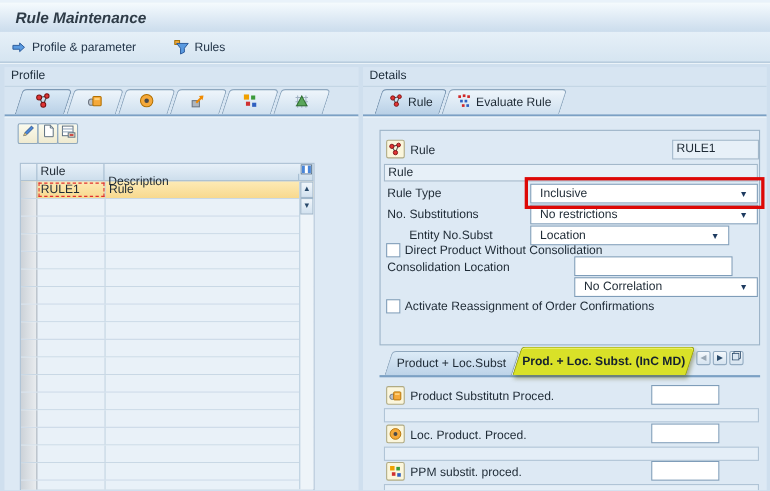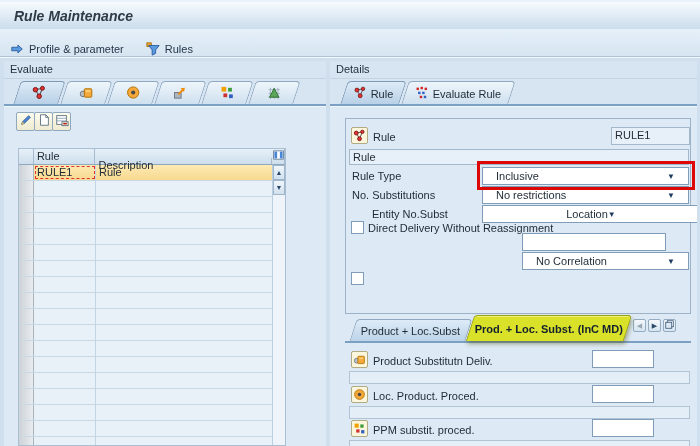--- a/index.html
+++ b/index.html
@@ -9,21 +9,21 @@
   
   .titlebar { position:absolute; left:0; top:0; width:700px; height:34px;
     background:linear-gradient(#f6fbfe,#d3e2f0 70%,#c6d9ea);
     border-top:2px solid #e9f2fa; border-bottom:1px solid #9ab4cc; }
   .titlebar .title { position:absolute; left:14px; top:6px; font-size:14px; font-weight:bold;
     font-style:italic; color:#2e3b47; }
 
   
   .appbar { position:absolute; left:0; top:29px; width:700px; height:28px;
     background:linear-gradient(#e6f0f8,#d6e5f1); border-bottom:1px solid #aec4d6;
-    box-shadow:0 1px 0 #f2f8fc; display:flex; align-items:flex-end; gap:22px; padding-left:10px; }
+    box-shadow:0 1px 0 #f2f8fc; display:flex; align-items:center; gap:34px; padding-left:10px; }
   .tb-btn { display:flex; align-items:center; gap:5px; font-size:11px; color:#24364a; cursor:default; }
   .tb-btn svg { display:block; }
 
   
   .panel { position:absolute; top:61px; height:385px; background:#d7e5f2; overflow:hidden; }
   .panel-left  { left:4px;   width:322px; }
   .panel-right { left:330px; width:367px; }
   .panel-header { position:absolute; left:6px; top:2px; font-size:11px; color:#22313f; }
   .panel-rule { position:absolute; left:0; top:17px; width:100%; height:1px; background:#c2d4e4; }
   .panel-content { position:absolute; left:0; top:45px; width:100%; bottom:0; background:#dde9f4;
@@ -63,21 +63,21 @@
   .groupbox { position:absolute; left:15px; top:57px; width:346px; height:196px;
     border:1px solid #9db4c8; background:#dde9f4; }
   .icon-box { position:absolute; width:17px; height:17px; background:#fbf6dc; border:1px solid #b0ab84;
     border-radius:2px; display:flex; align-items:center; justify-content:center; }
   .lbl { position:absolute; font-size:11px; color:#1e2a35; white-space:nowrap; }
   .fld { position:absolute; background:#e7f0f8; border:1px solid #a3b8ca; font-size:11px;
     line-height:15px; padding:0 3px; color:#1e2a35; }
   .inp { position:absolute; background:#fff; border:1px solid #7f9db9; font-size:11px;
     padding:0 3px; color:#1e2a35; font-family:"Liberation Sans", sans-serif; }
   .dd { position:absolute; background:#fff; border:1px solid #7f9db9; height:18px;
-    display:flex; align-items:center; justify-content:space-between; padding:0 13px; }
+    display:flex; align-items:center; justify-content:space-between; padding:0 8px; }
   .dd .dd-text { font-size:11px; color:#1e2a35; }
   .dd .dd-arrow { font-size:8px; color:#1d3a5f; }
   .cb { position:absolute; width:13px; height:13px; background:#fff; border:1px solid #7f9db9; }
 
   .red-box { position:absolute; left:147px; top:100px; width:218px; height:29px;
     border:3px solid #dd0806; pointer-events:none; z-index:5; }
 
   
   .sub-tab { position:absolute; height:22px; border:1px solid #8fa8bf; border-bottom:none;
     border-radius:4px 4px 0 0; transform:skewX(-18deg);
@@ -116,21 +116,21 @@
           <svg width="14" height="14" viewBox="0 0 16 16">
             <rect x="1" y="1" width="5" height="4" fill="#f0a93a" stroke="#a06c00"></rect>
             <path d="M3 4 h12 L11 9 v4 l-4 2 V9 Z" fill="#5a9ae0" stroke="#2a5a9a"></path>
           </svg>
         </span>
       <span>Rules</span>
     </div>
   </div>
 
   <div class="panel panel-left">
-    <div class="panel-header">Evaluate</div>
+    <div class="panel-header">Profile</div>
     <div class="panel-rule"></div>
 
     <div class="tab active" style="left:13px;width:45px;">
       <span class="tab-inner">
           <span><svg width="15" height="15" viewBox="0 0 16 16">
               <path d="M4 5 L11.5 3.5 L8 12 Z" fill="none" stroke="#555" stroke-width="1.2"></path>
               <circle cx="4" cy="5" r="2.4" fill="#e03434" stroke="#7a1010"></circle>
               <circle cx="11.5" cy="3.5" r="2.1" fill="#e03434" stroke="#7a1010"></circle>
               <circle cx="8" cy="12" r="2.4" fill="#e03434" stroke="#7a1010"></circle>
             </svg></span>
@@ -387,36 +387,38 @@
     </div>
     <div class="red-box"></div>
 
     <div class="lbl" style="left:22px;top:128px;">No. Substitutions</div>
     <div class="dd" style="left:152px;top:125px;width:207px;">
       <span class="dd-text">No restrictions</span>
       <span class="dd-arrow">▼</span>
     </div>
 
     <div class="lbl" style="left:22px;top:147px;padding-left:20px;">Entity No.Subst</div>
-    <div class="dd" style="left:152px;top:144px;width:218px;justify-content:center;">
+    <div class="dd" style="left:152px;top:144px;width:181px;">
       <span class="dd-text">Location</span>
       <span class="dd-arrow">▼</span>
     </div>
 
     <div class="cb" style="left:21px;top:160px;"></div>
-    <div class="lbl" style="left:38px;top:161px;">Direct Delivery Without Reassignment</div>
-
+    <div class="lbl" style="left:38px;top:161px;">Direct Product Without Consolidation</div>
+
+    <div class="lbl" style="left:22px;top:176px;">Consolidation Location</div>
     <input class="inp" style="left: 192px; top: 172px; width: 144px; height: 18px;" value="">
 
     <div class="dd" style="left:192px;top:191px;width:167px;">
       <span class="dd-text">No Correlation</span>
       <span class="dd-arrow">▼</span>
     </div>
 
     <div class="cb" style="left:21px;top:211px;"></div>
+    <div class="lbl" style="left:38px;top:212px;">Activate Reassignment of Order Confirmations</div>
 
     <div class="sub-tab" style="left:23px;top:258px;width:116px;">
       <span class="tab-inner">Product + Loc.Subst</span>
     </div>
     <div class="sub-tab hl" style="left:140px;top:254px;width:158px;height:26px;">
       <span class="tab-inner">Prod. + Loc. Subst. (InC MD)</span>
     </div>
     <div class="nav-btn dis" style="left:303px;top:258px;">◀</div>
     <div class="nav-btn" style="left:318px;top:258px;">▶</div>
     <div class="nav-btn" style="left:333px;top:258px;">
@@ -427,21 +429,21 @@
     </div>
     <div class="tabline2"></div>
 
     <div class="icon-box" style="left:21px;top:290px;">
         <svg width="13" height="13" viewBox="0 0 16 16">
           <ellipse cx="4.5" cy="9.5" rx="2.8" ry="3" fill="#b9c0c9" stroke="#6b7480"></ellipse>
           <rect x="6" y="4" width="8" height="9" rx="1" fill="#f5a93a" stroke="#b06f00"></rect>
           <rect x="7.5" y="5.5" width="5" height="2" fill="#ffd27a"></rect>
         </svg>
       </div>
-    <div class="lbl" style="left:43px;top:294px;">Product Substitutn Deliv.</div>
+    <div class="lbl" style="left:43px;top:294px;">Product Substitutn Proced.</div>
     <input class="inp" style="left: 262px; top: 289px; width: 62px; height: 18px;" value="">
     <div class="bar" style="top:310px;"></div>
 
     <div class="icon-box" style="left:21px;top:325px;">
         <svg width="13" height="13" viewBox="0 0 16 16">
           <circle cx="8" cy="8" r="6" fill="#f5a93a" stroke="#b06f00"></circle>
           <circle cx="8" cy="8" r="2.2" fill="#4a4a4a"></circle>
         </svg>
       </div>
     <div class="lbl" style="left:43px;top:329px;">Loc. Product. Proced.</div>

